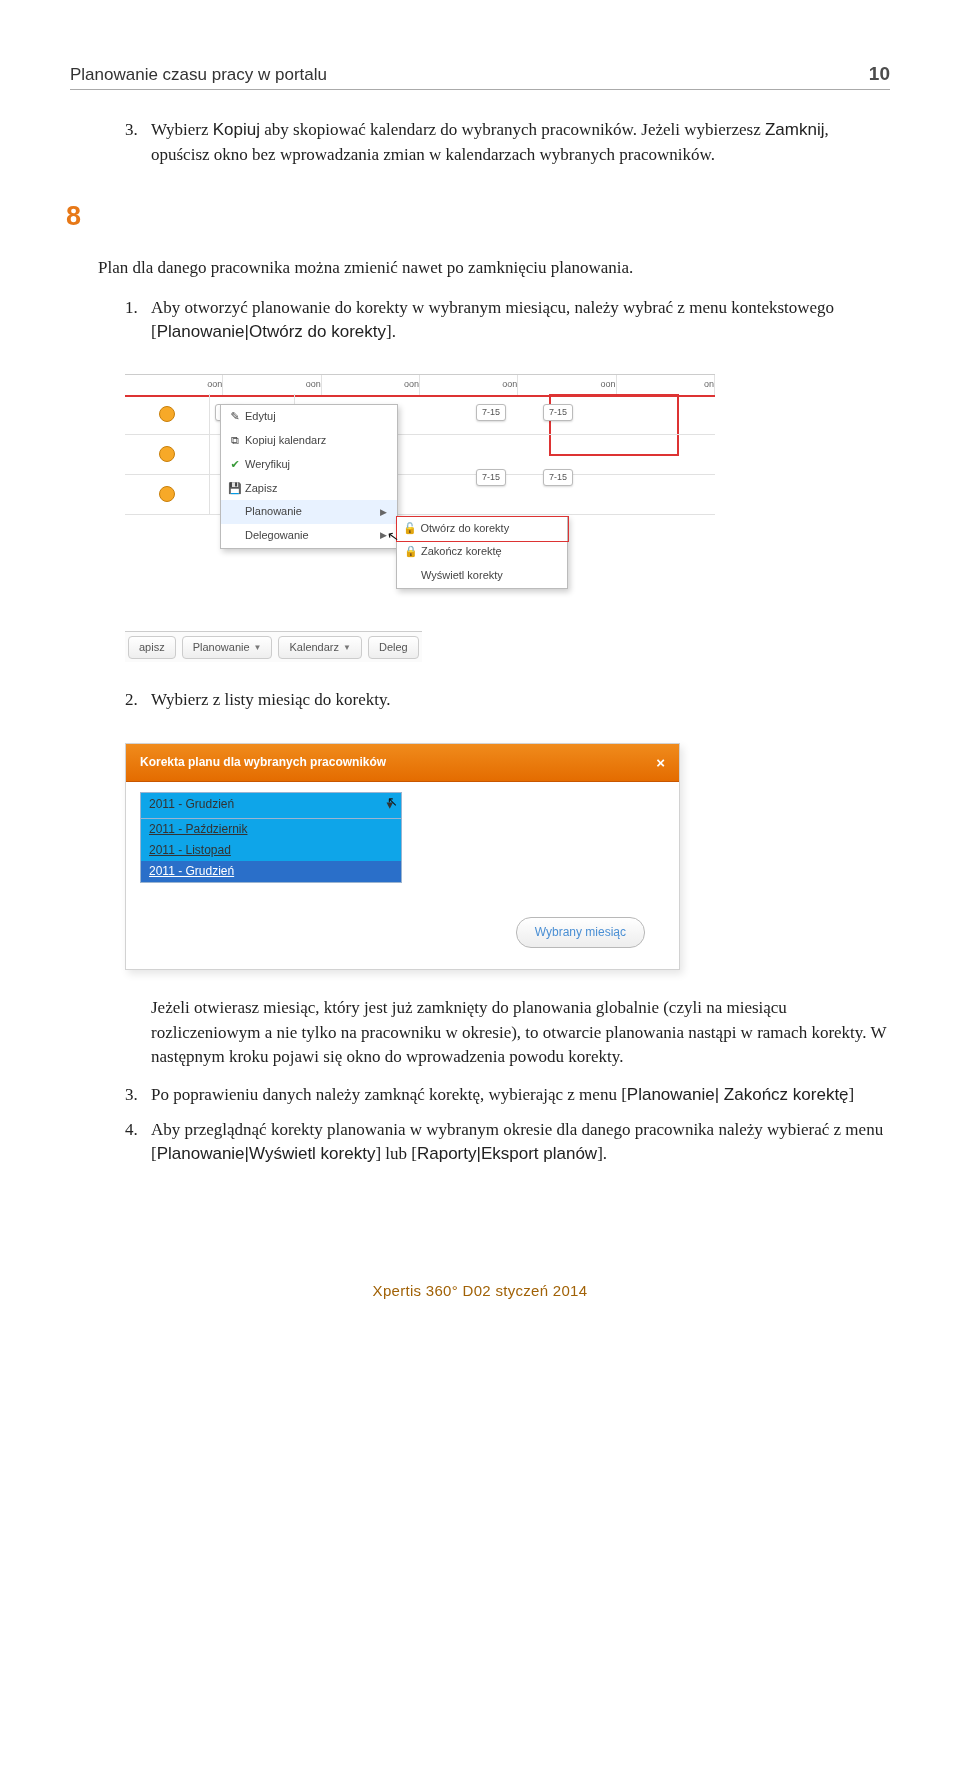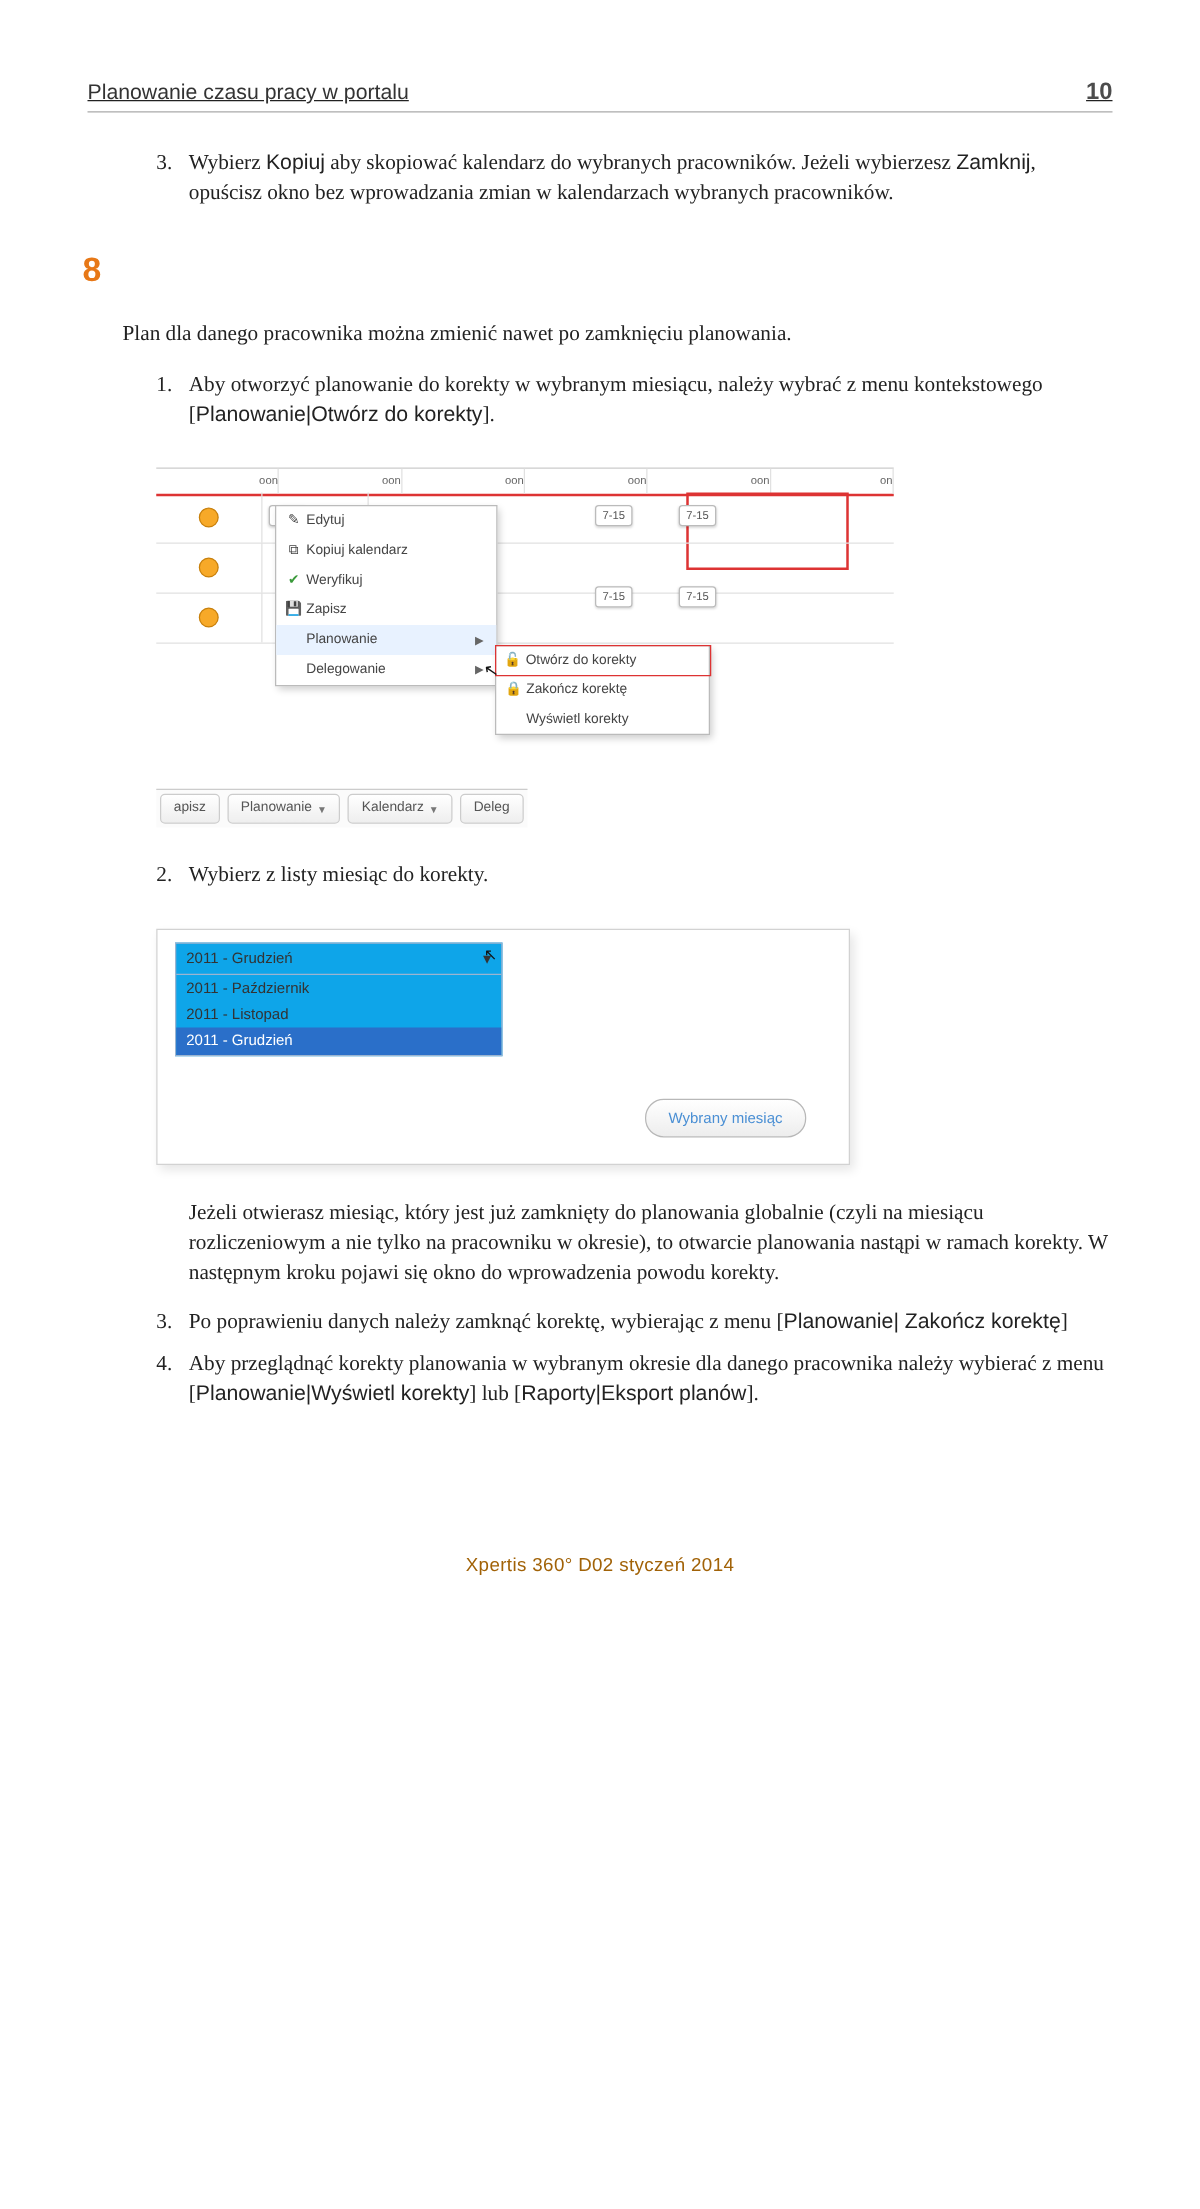--- a/index.html
+++ b/index.html
@@ -13,21 +13,20 @@
     box-sizing: border-box;
     background: #fff;
   }
   .running-head {
     display: flex;
     align-items: baseline;
     border-bottom: 1px solid #aaa;
     margin-bottom: 28px;
     padding-bottom: 2px;
     font-family: "Helvetica Neue", Arial, sans-serif;
-    text-decoration: underline;
   }
   .running-head .title {
     flex: 1;
     font-size: 17px;
     color: #333;
   }
   .running-head .pagenum {
     font-size: 19px;
     color: #4c4c4c;
     font-weight: bold;
@@ -90,21 +89,21 @@
     box-shadow:3px 4px 8px rgba(0,0,0,.1);
     padding:0 0 15px 0;
   }
   .mhdr { background:linear-gradient(#f08b1c,#e46c00); color:#fff; font-weight:bold; padding:8px 14px; display:flex; align-items:center; border-bottom:1px solid #c85600; font-size:12px; }
   .mhdr .x { margin-left:auto; font-size:15px; }
   .mbody { padding:10px 14px 0 14px; }
   .ddbox { border:1px solid #9bb4d0; width:260px; background:#0ea5e9; }
   .ddsel { padding:3px 8px; color:#333; border-bottom:1px solid #9bb4d0; display:flex; }
   .ddsel .v { flex:1; }
   .ddsel .c { font-size:13px; color:#333; position:relative; }
-  .ddlist .o { padding:2px 8px; color:#333; }
+  .ddlist .o { padding:2px 8px; color:#333;text-decoration:underline; }
   .ddlist .o.h { background:#2a6fc9; color:#fff; }
   .ddcur { position:absolute; font-size:13px; color:#111; margin-left:-6px; margin-top:-3px; }
   .mbtn { margin:34px 20px 6px 0; float:right; padding:6px 18px; border:1px solid #b8b8b8; border-radius:15px; background:linear-gradient(#fff,#ededed); color:#4a8fd4; font-size:12px; }
   .clearfix::after { content:""; display:block; clear:both; }
 
   .footer { margin-top:114px; text-align:center; color:#a16207; font-family:"Helvetica Neue", Arial, sans-serif; font-size:15px; letter-spacing:.3px; }
 </style>
 </head>
 <body>
 
@@ -247,20 +246,24 @@
 
 <ol class="main">
   <li>
     <span class="n">2.</span>
     <span class="t">Wybierz z listy miesiąc do korekty.</span>
   </li>
 </ol>
 
 <div class="shot2-wrap">
 <div class="shot2 clearfix">
+  <div class="mhdr">
+    <span>Korekta planu dla wybranych pracowników</span>
+    <span class="x">×</span>
+  </div>
   <div class="mbody">
     <div class="ddbox">
       <div class="ddsel">
         <span class="v">2011 - Grudzień</span>
         <span class="c">▾<span class="ddcur">↖</span></span>
       </div>
       <div class="ddlist">
         <div class="o">2011 - Październik</div>
         <div class="o">2011 - Listopad</div>
         <div class="o h">2011 - Grudzień</div>

